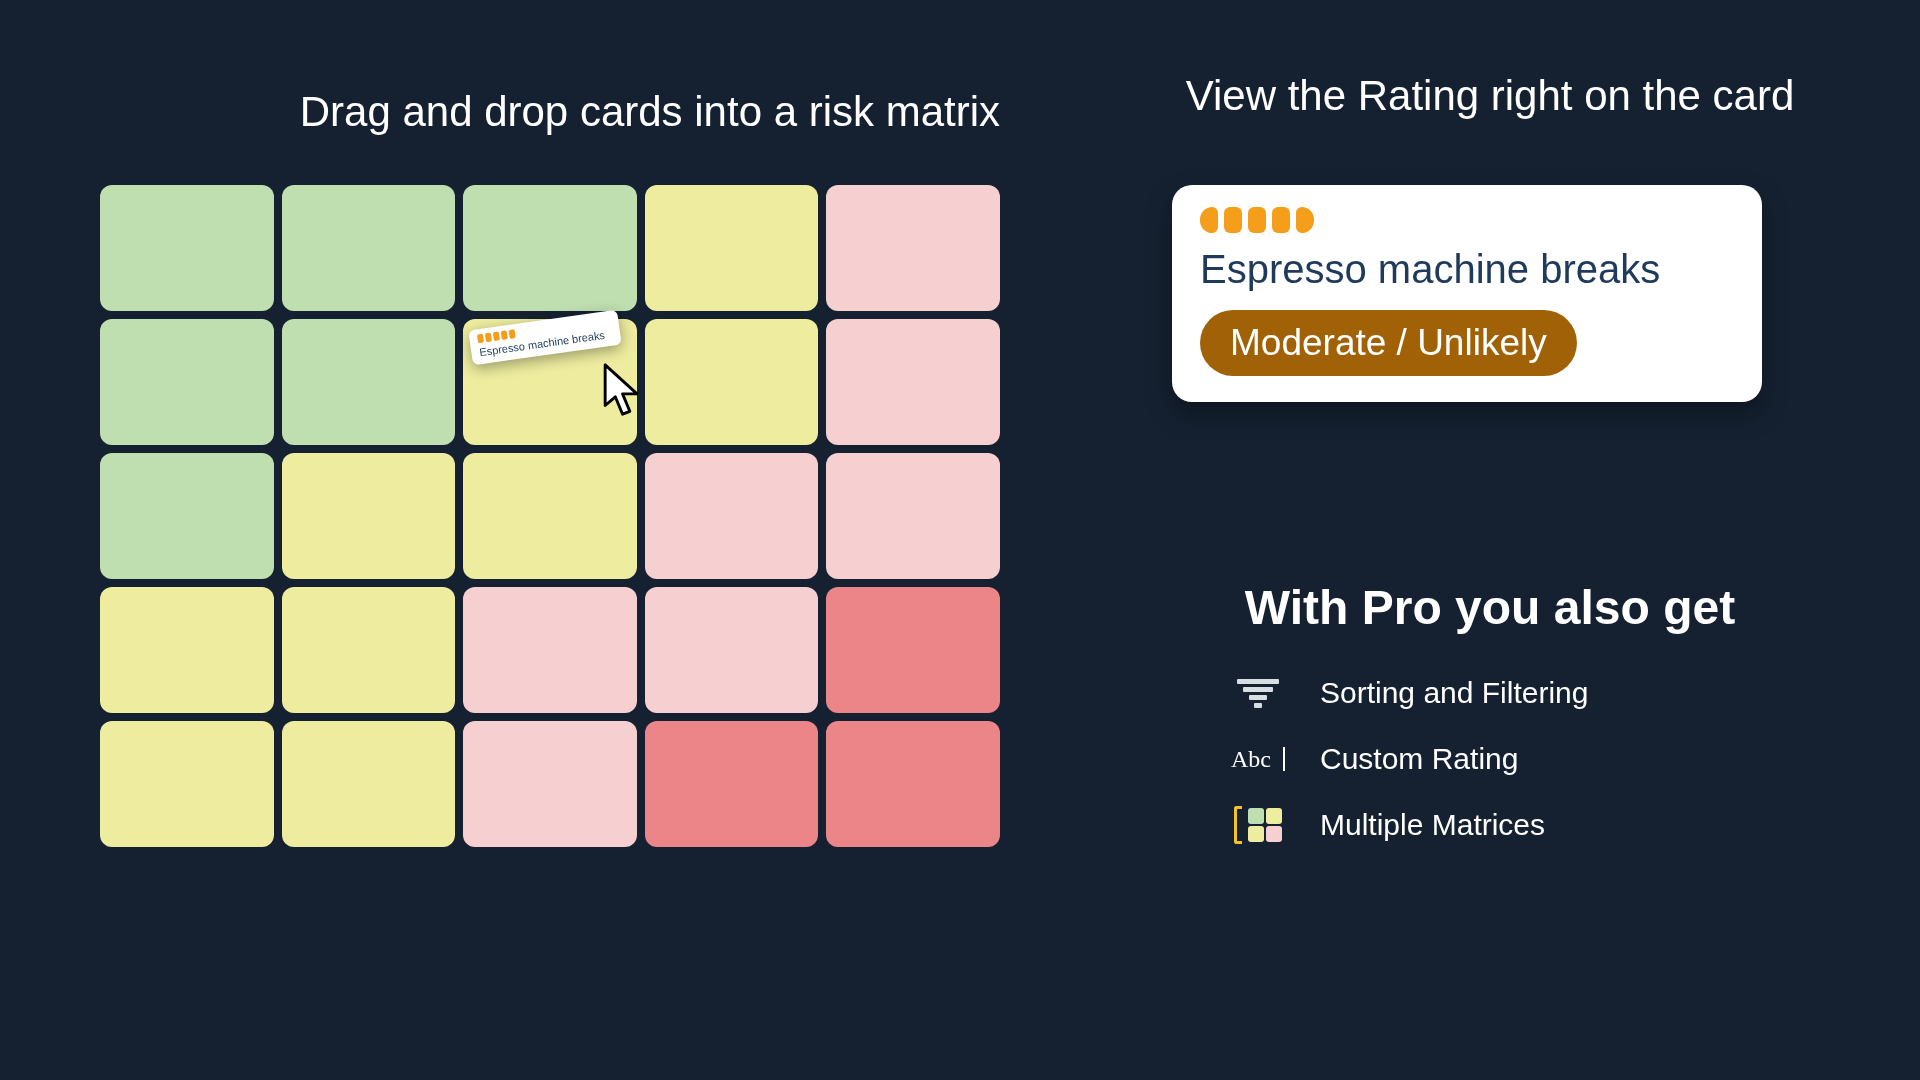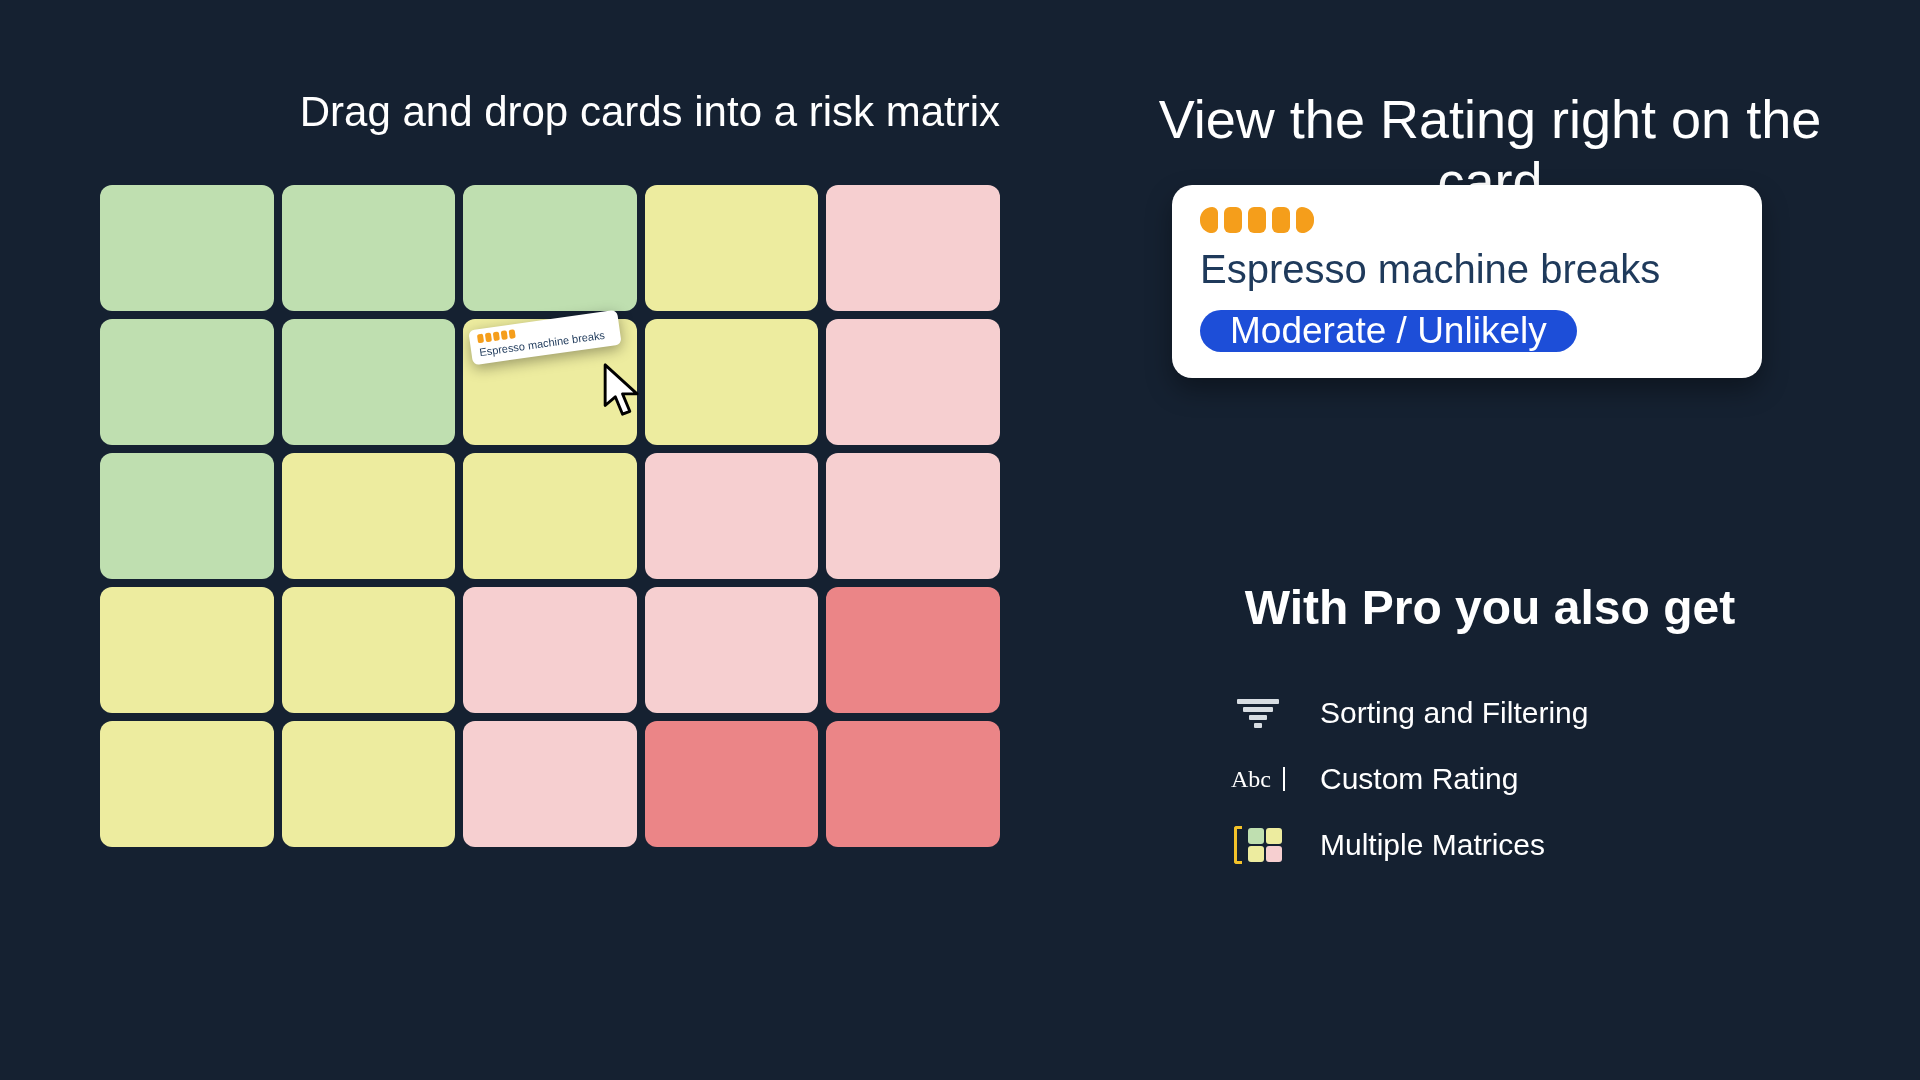--- a/index.html
+++ b/index.html
@@ -63,24 +63,24 @@
   .cursor {
     position: absolute;
     left: 602px; top: 362px;
     width: 44px; height: 58px;
     pointer-events: none;
   }
 
   
   .right-title {
     position: absolute;
-    left: 1130px; top: 88px;
+    left: 1130px; top: 72px;
     width: 720px;
     text-align: center;
-    font-size: 54px;
+    font-size: 42px;
     font-weight: 400;
   }
   .rating-card {
     position: absolute;
     left: 1172px; top: 185px;
     width: 590px;
     background: #fff;
     color: #1f3a5b;
     border-radius: 20px;
     padding: 22px 28px 26px 28px;
@@ -98,39 +98,39 @@
   .rating-card .stripes span:last-child {
     border-top-right-radius: 13px; border-bottom-right-radius: 13px;
   }
   .rating-card .card-title {
     font-size: 40px;
     font-weight: 400;
     margin-bottom: 18px;
   }
   .rating-card .badge {
     display: inline-block;
-    background: #1d4ed8;
+    background: #a16207;
     color: #fff;
     font-size: 37px;
-    padding: 0 30px;
+    padding: 12px 30px;
     border-radius: 40px;
   }
 
   
   .pro-title {
     position: absolute;
     left: 1130px; top: 580px;
     width: 720px;
     text-align: center;
     font-size: 48px;
     font-weight: 700;
   }
   .features {
     position: absolute;
-    left: 1230px; top: 680px;
+    left: 1230px; top: 660px;
     width: 560px;
   }
   .feature {
     display: flex;
     align-items: center;
     gap: 34px;
     height: 66px;
   }
   .feature .ico {
     width: 56px;

